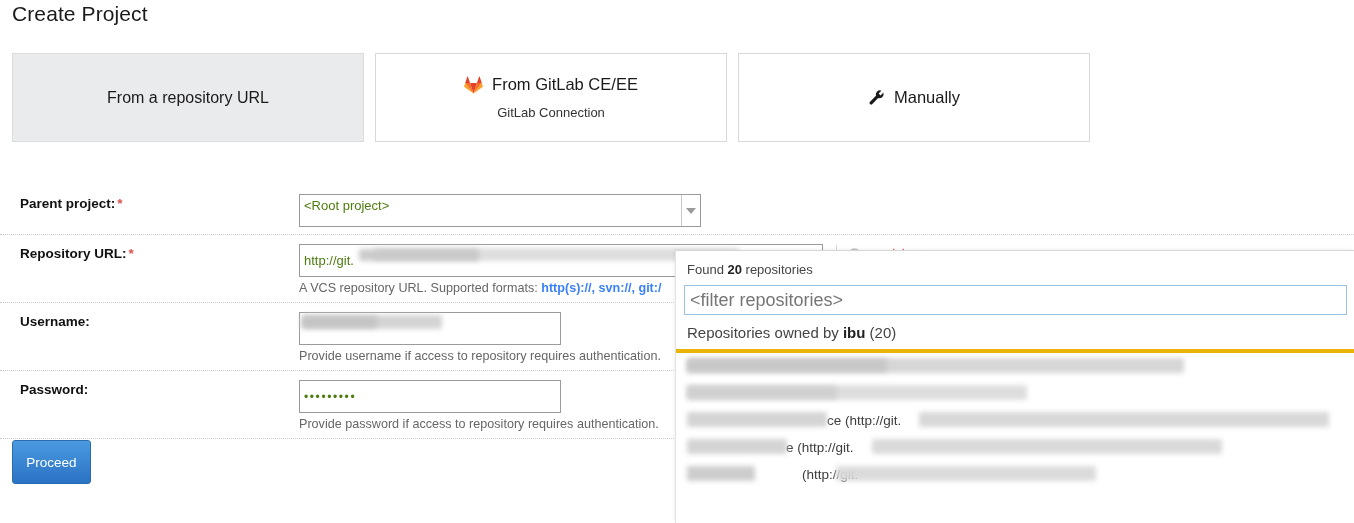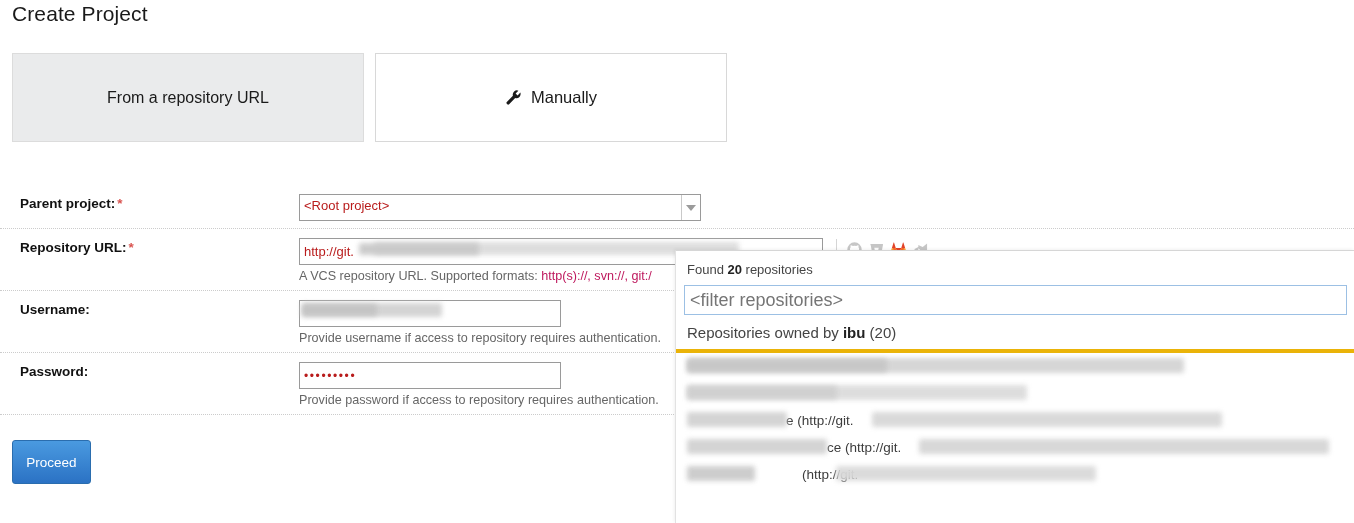--- a/index.html
+++ b/index.html
@@ -54,26 +54,26 @@
     position: absolute; left: 20px; top: 11px;
     font-size: 13.5px; font-weight: bold; color: #111;
     white-space: nowrap;
   }
   .req { color: #d9534f; font-weight: bold; margin-left: 2px; }
   .field { margin-left: 299px; }
 
   .hint {
     font-size: 12.6px; color: #666; margin-top: 4px; white-space: nowrap;
   }
-  .hint b { color: #be185d; font-weight: normal; }
+  .hint b { color: #3b82f6; font-weight: bold; }
 
   input.txt, .select-box {
-    height: 27px; font-size: 13px;
+    height: 33px; font-size: 13px;
     border: 1px solid #9a9a9a;
-    background: #fff; color: #b91c1c;
+    background: #fff; color: #4d7c0f;
     padding: 1px 4px; outline: none;
     font-family: "Liberation Sans", sans-serif;
   }
   .select-box {
     width: 402px; position: relative; display: block;
     padding: 2px 4px; line-height: 17px;
   }
   .select-arrow {
     position: absolute; right: 0; top: 0; bottom: 0; width: 19px;
     border-left: 1px solid #c9c9c9; background: #fff;
@@ -160,20 +160,37 @@
   <div class="page-title">Create Project</div>
 
   <div class="tabs">
 
     <div class="tab active">
       <div class="tab-main">
         <span>From a repository URL</span>
       </div>
     </div>
 
+    <div class="tab">
+      <div class="tab-main">
+        <span class="ico">
+          <svg width="19" height="18" viewBox="0 0 24 23">
+            <path fill="#e24329" d="M12 22.5L16.4 9h-8.8z"></path>
+            <path fill="#fc6d26" d="M12 22.5L7.6 9H1.4z"></path>
+            <path fill="#fca326" d="M1.4 9L.06 13.1c-.12.38.01.8.34 1.03L12 22.5z"></path>
+            <path fill="#e24329" d="M1.4 9h6.2L4.93.8c-.14-.42-.73-.42-.87 0z"></path>
+            <path fill="#fc6d26" d="M12 22.5L16.4 9h6.2z"></path>
+            <path fill="#fca326" d="M22.6 9l1.34 4.1c.12.38-.01.8-.34 1.03L12 22.5z"></path>
+            <path fill="#e24329" d="M22.6 9h-6.2L19.07.8c.14-.42.73-.42.87 0z"></path>
+          </svg>
+        </span>
+        <span>From GitLab CE/EE</span>
+      </div>
+      <div class="tab-sub">GitLab Connection</div>
+    </div>
 
     <div class="tab">
       <div class="tab-main">
         <span class="ico">
           <svg width="17" height="17" viewBox="0 0 24 24">
             <path fill="#1b1b1b" d="M21.7 5.1l-3.9 3.9-2.8-2.8 3.9-3.9a6 6 0 0 0-7.7 7.3L2.6 18.2a1.8 1.8 0 0 0 0 2.6l.6.6a1.8 1.8 0 0 0 2.6 0l8.6-8.6a6 6 0 0 0 7.3-7.7z"></path>
           </svg>
         </span>
         <span>Manually</span>
       </div>
@@ -287,31 +304,31 @@
         <div class="redact" style="left:11px; top:6px; width:200px; height:13px; background:#c7c7c7;"></div>
       </div>
 
       <div class="ov-item">
         <span class="frag" style="left:12px;"></span>
         <div class="redact" style="left:11px; top:5px; width:340px; height:15px; background:#dcdcdc;"></div>
         <div class="redact" style="left:11px; top:6px; width:150px; height:13px; background:#d0d0d0;"></div>
       </div>
 
       <div class="ov-item">
+        <span class="frag" style="left:151px;">ce (http://git.</span>
+        <div class="redact" style="left:11px; top:5px; width:140px; height:15px; background:#d2d2d2;"></div>
+        <div class="redact" style="left:243px; top:5px; width:410px; height:15px; background:#d6d6d6;"></div>
+      </div>
+
+      <div class="ov-item">
         <span class="frag" style="left:110px;">e (http://git.</span>
         <div class="redact" style="left:11px; top:5px; width:100px; height:15px; background:#d2d2d2;"></div>
         <div class="redact" style="left:196px; top:5px; width:350px; height:15px; background:#d8d8d8;"></div>
       </div>
 
-      <div class="ov-item">
-        <span class="frag" style="left:151px;">ce (http://git.</span>
-        <div class="redact" style="left:11px; top:5px; width:140px; height:15px; background:#d2d2d2;"></div>
-        <div class="redact" style="left:243px; top:5px; width:410px; height:15px; background:#d6d6d6;"></div>
-      </div>
-
 
       <div class="ov-item">
         <span class="frag" style="left:82px;margin-left:44px;">(http://git.</span>
         <div class="redact" style="left:11px; top:5px; width:68px; height:15px; background:#cbcbcb;"></div>
         <div class="redact" style="left:160px; top:5px; width:260px; height:15px; background:#dadada;"></div>
       </div>
 
     </div>
   </div>
 

